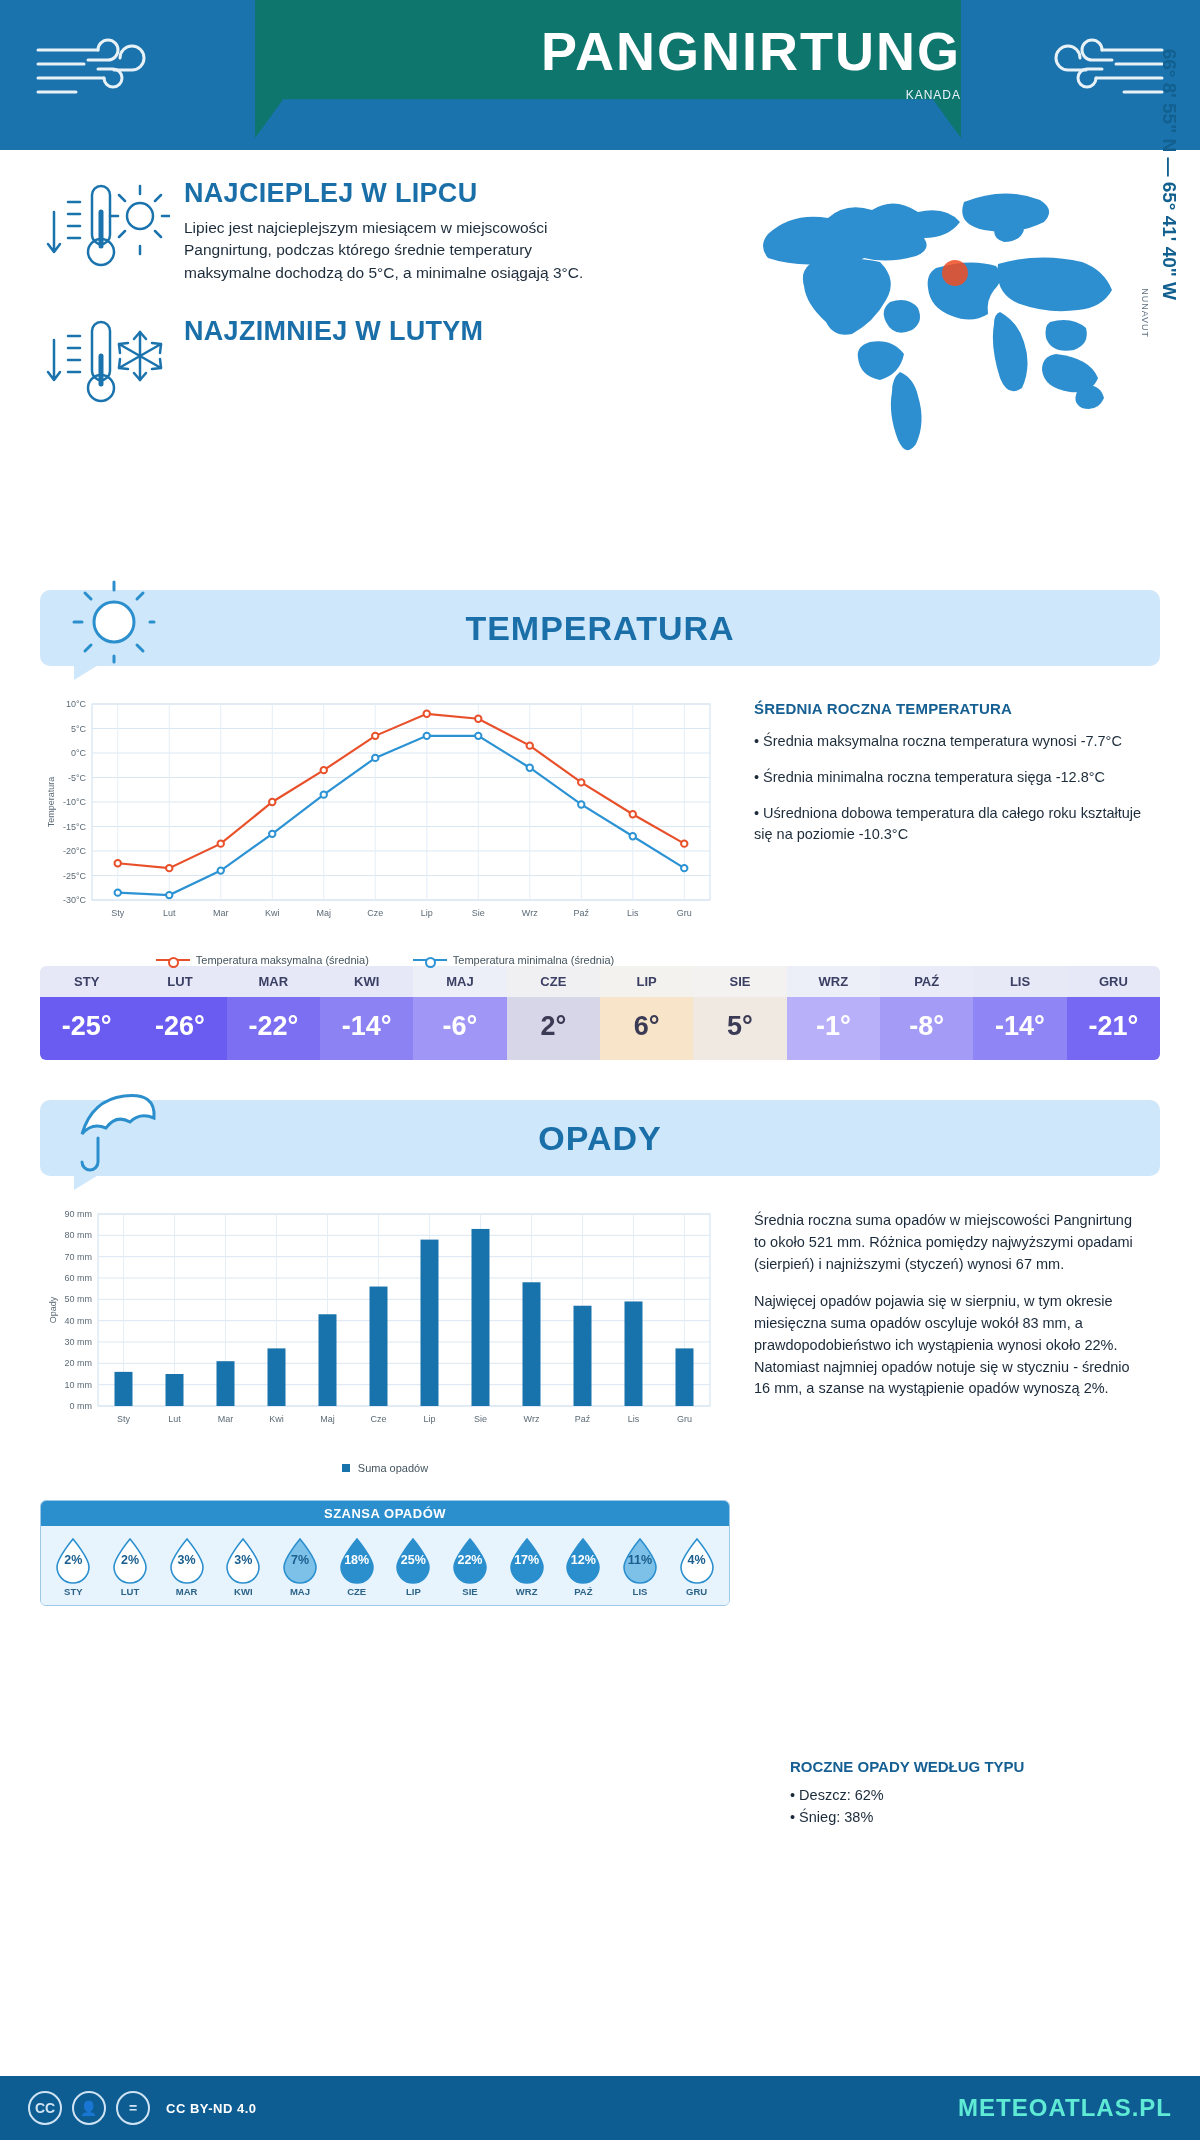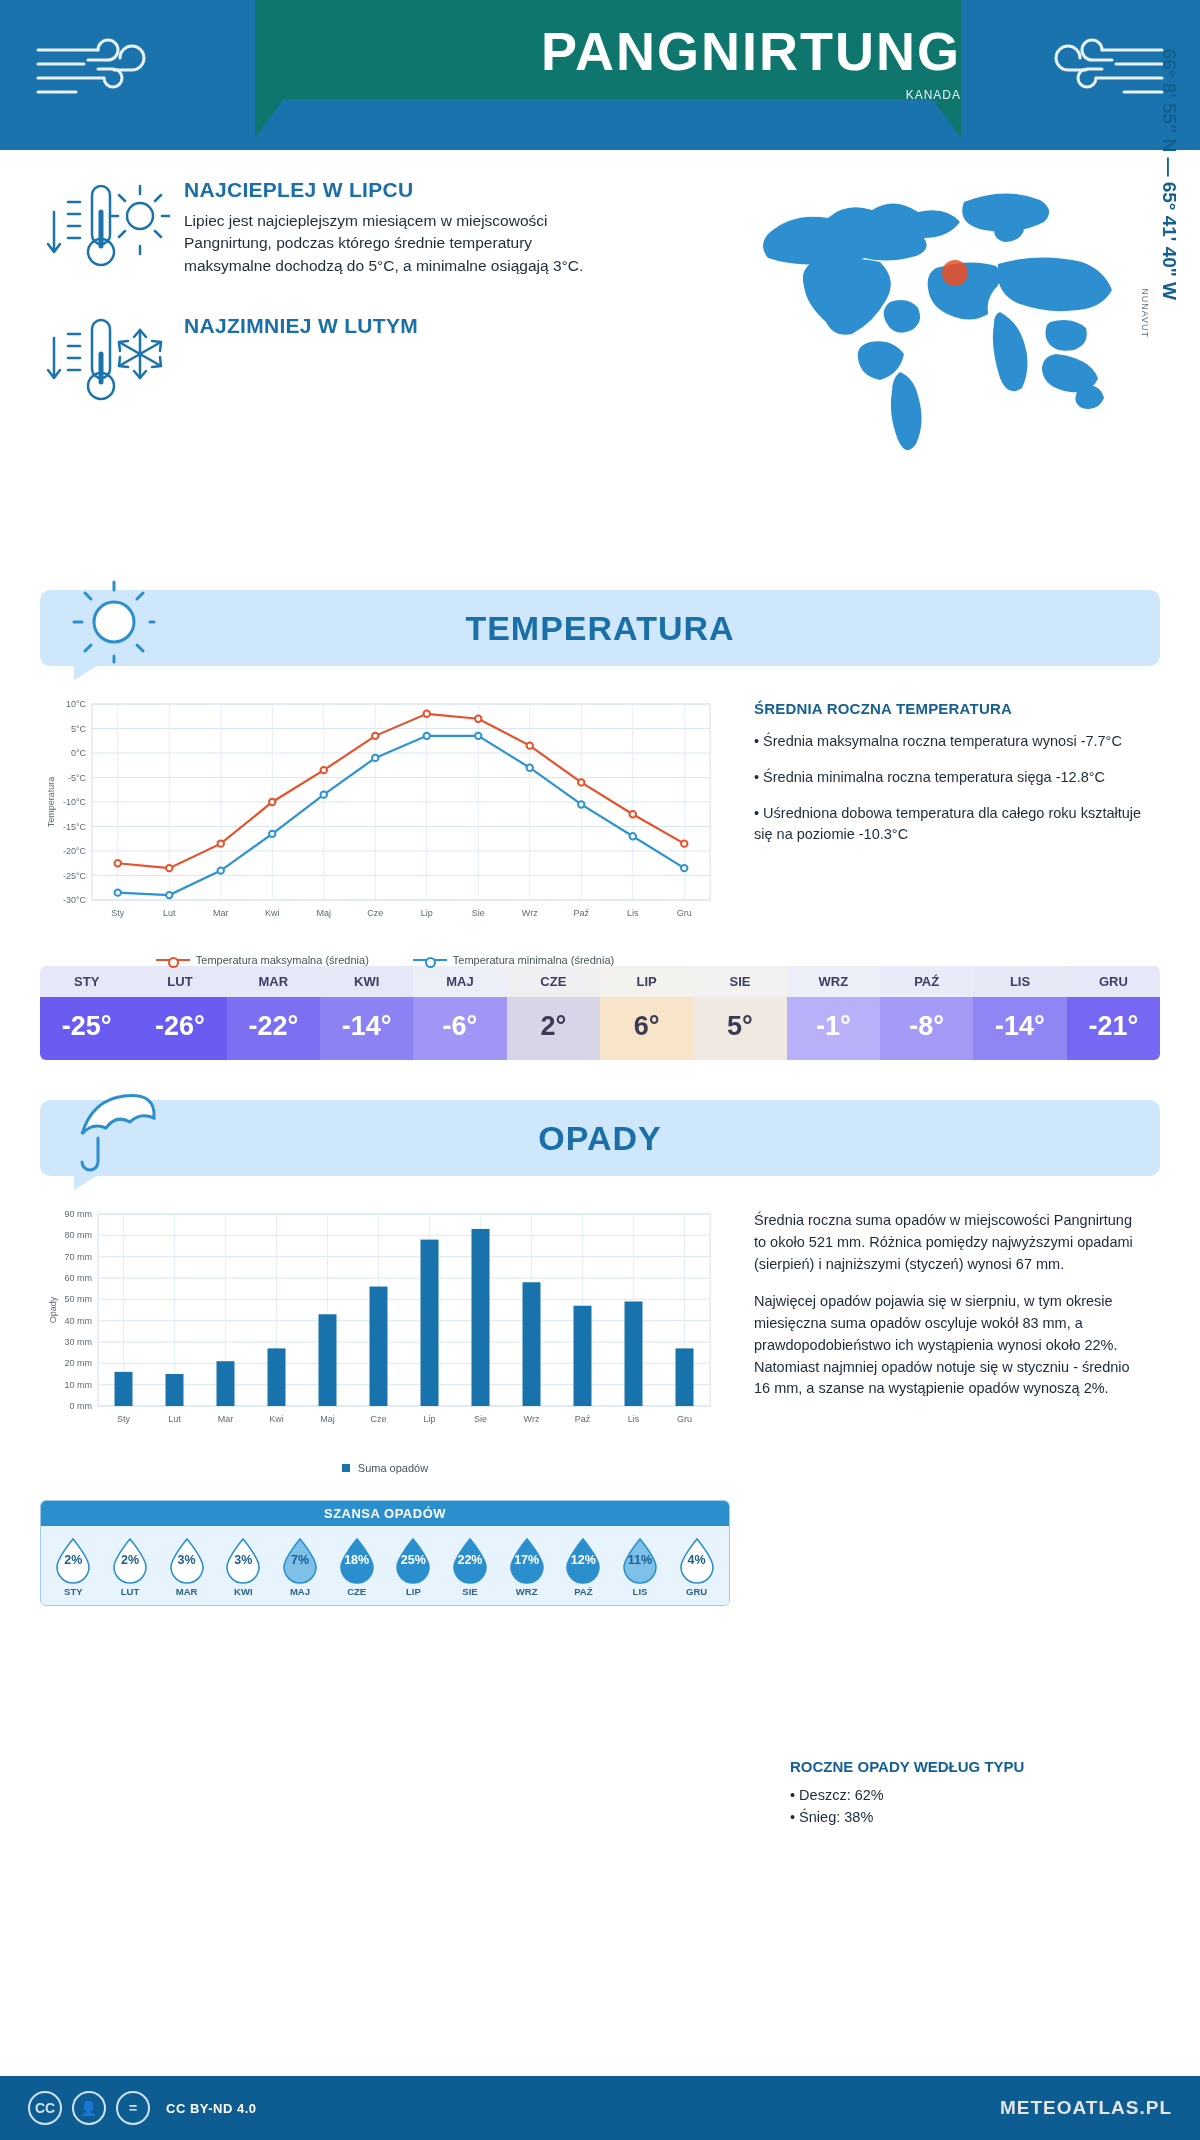--- a/index.html
+++ b/index.html
@@ -27,21 +27,21 @@
   .title-plate h1 {
     margin:0; padding-top:20px; font-size:54px; letter-spacing:2px; color:#ffffff; font-weight:bold;
   }
   .title-plate .sub { margin-top:6px; font-size:12px; color:#e8f2fa; letter-spacing:1px; }
 
   
   .intro { position:relative; padding:22px 40px 0 40px; height:440px; }
   .intro-left { width:610px; }
   .block { display:flex; gap:14px; margin-bottom:26px; }
   .block .icons { width:130px; flex:none; position:relative; height:110px; }
-  .block h2 { margin:0 0 8px 0; font-size:21px; color:#1a6fa8; letter-spacing:.3px; }
+  .block h2 { margin:0 0 8px 0; font-size:27px; color:#1a6fa8; letter-spacing:.3px; }
   .block p { margin:0; font-size:15.5px; line-height:1.45; color:#1d2c3a; max-width:420px; }
   .block .txt { padding-top:6px; }
 
   
   .map-wrap { position:absolute; right:70px; top:22px; width:380px; height:300px; }
   .map-wrap svg { display:block; }
   .pin { position:absolute; left:192px; top:88px; width:26px; height:26px; }
   .pin .dot { width:26px; height:26px; border-radius:50%; background:#f04e23; opacity:.85; }
   .coord {
     position:absolute; right:20px; top:150px; transform:rotate(90deg); transform-origin:right top;
@@ -106,21 +106,21 @@
   .types h3 { font-size:15px; color:#155f92; margin:0 0 12px 0; }
   .types p { font-size:14.5px; margin:0 0 6px 0; }
 
   
   .footer { position:absolute; left:0; bottom:0; width:1200px; height:64px; background:#0d5c92;
     display:flex; align-items:center; justify-content:space-between; padding:0 28px; }
   .cc { display:flex; align-items:center; gap:10px; }
   .cc .badge { width:34px; height:34px; border-radius:50%; border:2px solid #cfe3f2; color:#cfe3f2;
     display:flex; align-items:center; justify-content:center; font-size:14px; font-weight:bold; }
   .cc .lbl { color:#ffffff; font-size:13px; font-weight:bold; margin-left:6px; letter-spacing:.5px; }
-  .brand { color:#e5e5e5; font-size:19px; font-weight:bold; letter-spacing:1px; }
+  .brand { color:#5eead4; font-size:24px; font-weight:bold; letter-spacing:1px; }
 
   .axis-label { font-size:9px; fill:#5c6b77; }
   .tick { font-size:9px; fill:#5c6b77; }
 </style>
 </head>
 <body>
 
 <div class="page">
 
   <div class="header">

